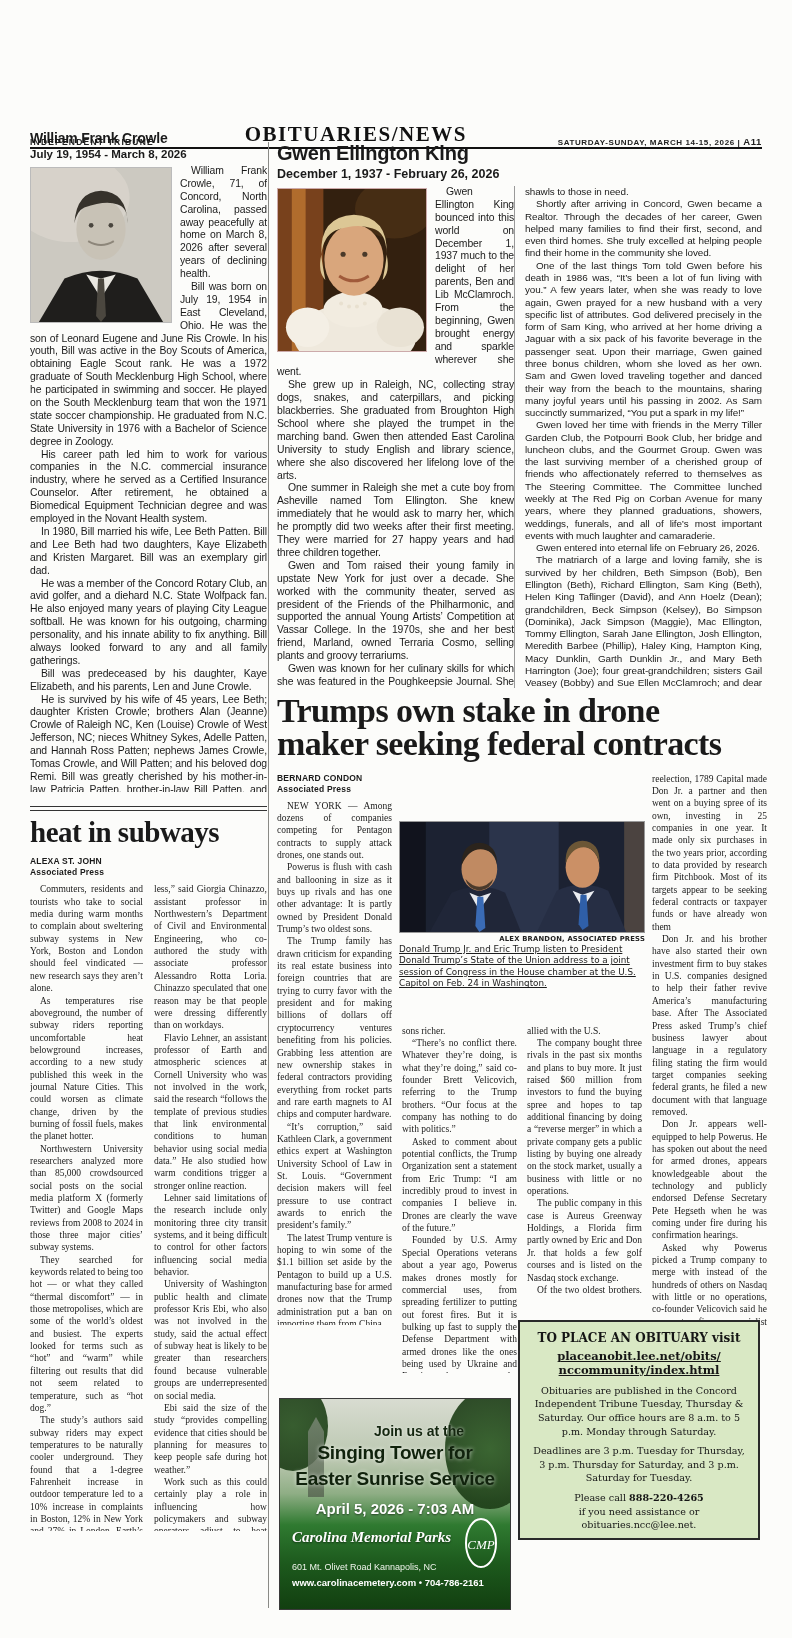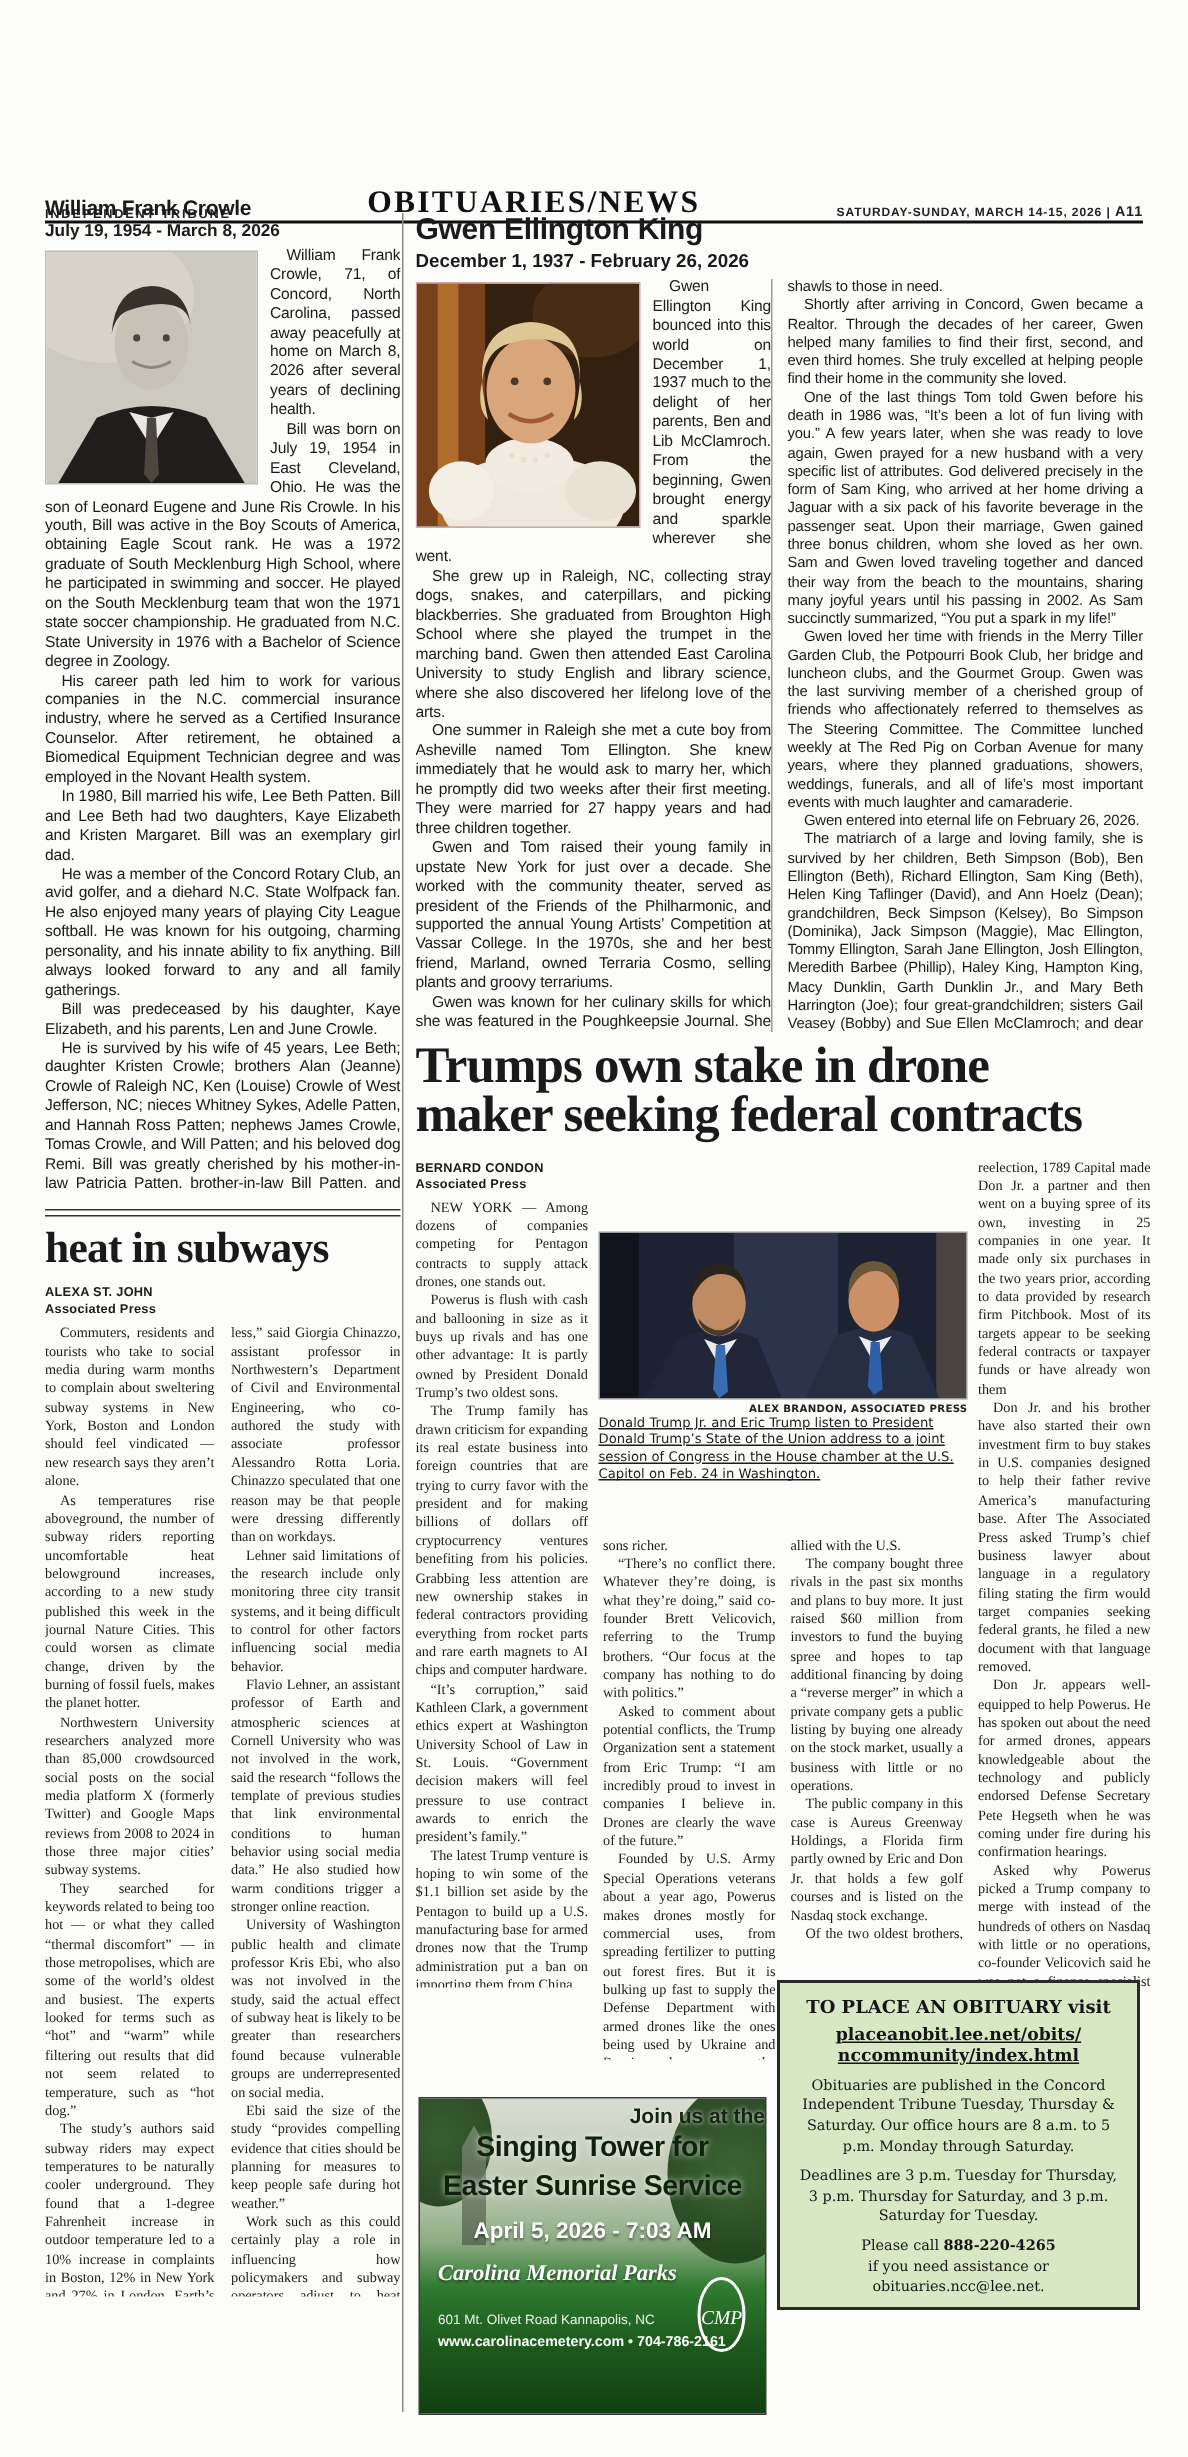--- a/index.html
+++ b/index.html
@@ -51,21 +51,21 @@
   .trump-fig{position:absolute;left:122px;top:48px;width:246px;}
   .trump-fig .img{width:246px;height:112px;border:1px solid #999;box-sizing:border-box;}
   .credit{font:700 6.8px "DejaVu Sans",sans-serif;text-align:right;letter-spacing:.2px;color:#222;margin:2px 0 1px 0;}
   .caption{font:8.8px/1.32 "DejaVu Sans",sans-serif;text-align:left;color:#1c1c1c;text-decoration:underline;}
   
   .easter-ad{position:absolute;left:279px;top:1398px;width:232px;height:212px;border:1px solid #3a3a3a;box-sizing:border-box;overflow:hidden;
      background:linear-gradient(180deg,#d8dcd1 0%,#b9c6ae 30%,#8fae85 45%,#2f7a30 60%,#1d5a1d 78%,#123f10 100%);}
   .easter-ad .tree-l{position:absolute;left:-22px;top:-18px;width:70px;height:90px;border-radius:50%;background:radial-gradient(circle,#27501f,#1c3d16 70%);opacity:.9;}
   .easter-ad .tree-r{position:absolute;right:-25px;top:-10px;width:90px;height:120px;border-radius:50%;background:radial-gradient(circle,#2c5a23,#1c3d16 70%);opacity:.9;}
   .easter-ad .tower{position:absolute;left:28px;top:18px;width:16px;height:80px;background:linear-gradient(180deg,#7d8a78,#55624f);clip-path:polygon(50% 0,100% 18%,100% 100%,0 100%,0 18%);opacity:.8;}
-  .ad-join{position:relative;font:700 14px "Liberation Sans",sans-serif;color:#14260f;text-align:right;margin-top:3px;text-shadow:0 0 3px #ffffffcc;padding-left:48px;}
+  .ad-join{position:relative;font:700 14px "Liberation Sans",sans-serif;color:#14260f;text-align:center;margin-top:24px;text-shadow:0 0 3px #ffffffcc;padding-left:48px;}
   .ad-l2,.ad-l3{position:relative;font:700 19px "Liberation Sans",sans-serif;color:#10220c;text-align:center;text-shadow:0 0 4px #ffffffbb;letter-spacing:-.3px;}
   .ad-l2{margin-top:3px;} .ad-l3{margin-top:4px;}
   .ad-date{position:relative;font:700 15px "Liberation Sans",sans-serif;color:#fff;text-align:center;margin-top:10px;text-shadow:0 1px 2px #00000088;}
   .ad-brand{position:relative;font:italic 700 15px "Liberation Serif",serif;color:#fff;margin:12px 0 0 12px;text-shadow:0 1px 2px #00000088;}
   .ad-addr{position:relative;font:9px "Liberation Sans",sans-serif;color:#eef4ea;margin:16px 0 0 12px;}
   .ad-contact{position:relative;font:700 9.5px "Liberation Sans",sans-serif;color:#fff;margin:5px 0 0 12px;}
   .cmp-logo{position:absolute;right:12px;top:118px;width:34px;height:52px;}
   
   .notice-box{position:absolute;left:518px;top:1320px;width:242px;height:220px;background:#d9e8c4;border:2px solid #2a2a2a;
      box-sizing:border-box;text-align:center;padding:9px 10px;font-family:"DejaVu Serif",serif;color:#151515;}
@@ -248,22 +248,22 @@
     <div class="climate-cols">
       <div class="ccol news-body">
           <p>Commuters, residents and tourists who take to social media during warm months to complain about sweltering subway systems in New York, Boston and London should feel vindicated — new research says they aren’t alone.</p>
           <p>As temperatures rise aboveground, the number of subway riders reporting uncomfortable heat belowground increases, according to a new study published this week in the journal Nature Cities. This could worsen as climate change, driven by the burning of fossil fuels, makes the planet hotter.</p>
           <p>Northwestern University researchers analyzed more than 85,000 crowdsourced social posts on the social media platform X (formerly Twitter) and Google Maps reviews from 2008 to 2024 in those three major cities’ subway systems.</p>
           <p>They searched for keywords related to being too hot — or what they called “thermal discomfort” — in those metropolises, which are some of the world’s oldest and busiest. The experts looked for terms such as “hot” and “warm” while filtering out results that did not seem related to temperature, such as “hot dog.”</p>
           <p>The study’s authors said subway riders may expect temperatures to be naturally cooler underground. They found that a 1-degree Fahrenheit increase in outdoor temperature led to a 10% increase in complaints in Boston, 12% in New York and 27% in London. Earth’s average temperature warmed 1 F from 2008 to 2024, according to the National Oceanic and Atmospheric Administration.</p>
         </div>
       <div class="ccol news-body cont">
           <p>less,” said Giorgia Chinazzo, assistant professor in Northwestern’s Department of Civil and Environmental Engineering, who co-authored the study with associate professor Alessandro Rotta Loria. Chinazzo speculated that one reason may be that people were dressing differently than on workdays.</p>
+          <p>Flavio Lehner, an assistant professor of Earth and atmospheric sciences at Cornell University who was not involved in the work, said the research “follows the template of previous studies that link environmental conditions to human behavior using social media data.” He also studied how warm conditions trigger a stronger online reaction.</p>
           <p>Lehner said limitations of the research include only monitoring three city transit systems, and it being difficult to control for other factors influencing social media behavior.</p>
-          <p>Flavio Lehner, an assistant professor of Earth and atmospheric sciences at Cornell University who was not involved in the work, said the research “follows the template of previous studies that link environmental conditions to human behavior using social media data.” He also studied how warm conditions trigger a stronger online reaction.</p>
           <p>University of Washington public health and climate professor Kris Ebi, who also was not involved in the study, said the actual effect of subway heat is likely to be greater than researchers found because vulnerable groups are underrepresented on social media.</p>
           <p>Ebi said the size of the study “provides compelling evidence that cities should be planning for measures to keep people safe during hot weather.”</p>
           <p>Work such as this could certainly play a role in influencing how policymakers and subway operators adjust to heat extremes.</p>
         </div>
     </div>
   </section>
 
   <aside class="easter-ad">
     <div class="tree-l"></div>
     <div class="tree-r"></div>

